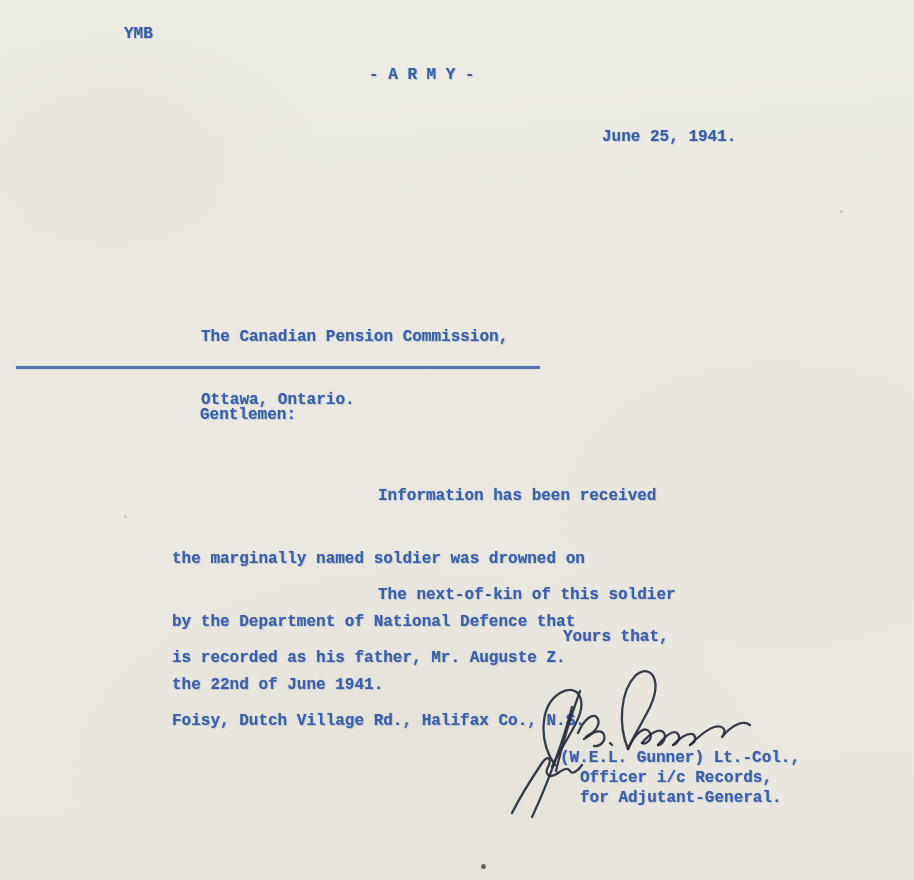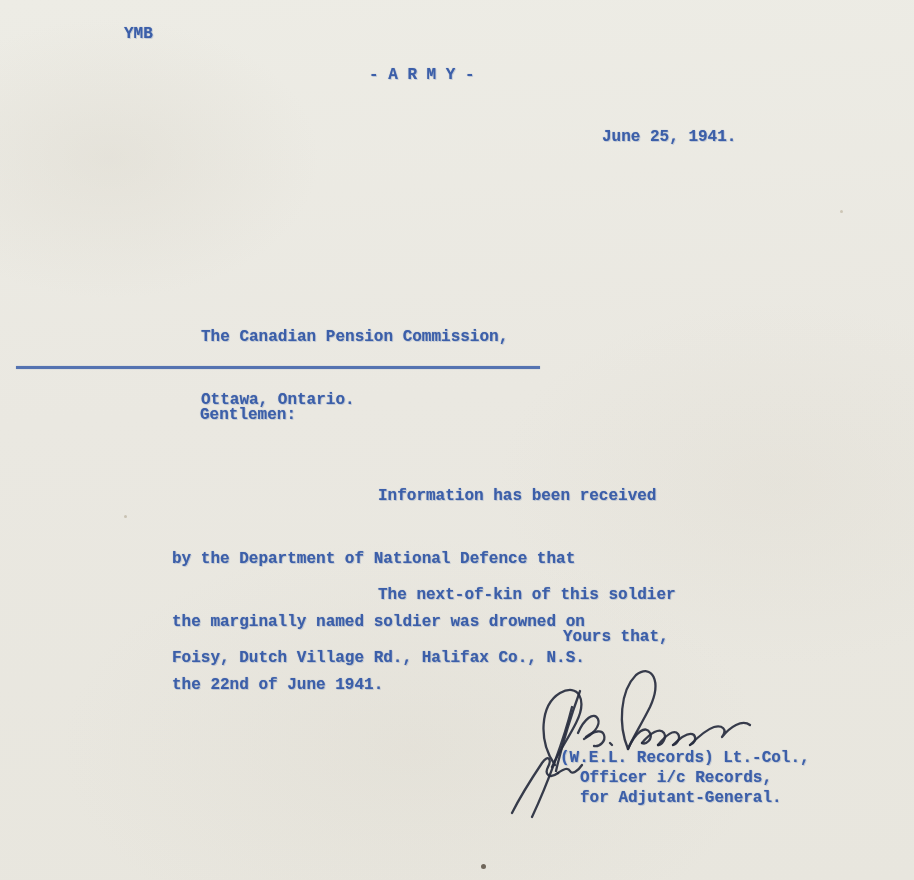--- a/index.html
+++ b/index.html
@@ -46,33 +46,34 @@
     <div>The Canadian Pension Commission,</div>
     <div>Ottawa, Ontario.</div>
   </div>
 
   <div class="underline-bar" style="left:16px; top:366px; width:524px; height:3px;"></div>
 
   <div class="type" style="left:200px; top:405px;">Gentlemen:</div>
 
   <div class="type para" style="left:172px; top:444px;">
     <div class="indent">Information has been received</div>
+    <div>the marginally named soldier was drowned on</div>
     <div>by the Department of National Defence that</div>
-    <div>the marginally named soldier was drowned on</div>
     <div>the 22nd of June 1941.</div>
   </div>
 
   <div class="type para" style="left:172px; top:543px;">
     <div class="indent">The next-of-kin of this soldier</div>
+    <div>is recorded as his father, Mr. Auguste Z.</div>
     <div>Foisy, Dutch Village Rd., Halifax Co., N.S.</div>
   </div>
 
   <div class="type" style="left:563px; top:627px;">Yours that,</div>
 
-  <div class="type" style="left:560px; top:748px; line-height:20px;">(W.E.L. Records) Lt.-Col.,</div>
+  <div class="type" style="left:560px; top:748px; line-height:20px;">(W.E.L. Gunner) Lt.-Col.,</div>
   <div class="type" style="left:580px; top:768px; line-height:20px;text-align:right;">Officer i/c Records,</div>
   <div class="type" style="left:580px; top:788px; line-height:20px;">for Adjutant-General.</div>
 
   <svg class="sig-svg" width="320" height="162" viewBox="0 0 320 162" aria-label="handwritten signature">
 
     <path d="M95,102 C78,78 80,42 100,30 C118,20 128,36 116,60 C108,76 98,90 92,104"></path>
     <path d="M120,28 C112,50 102,82 96,108"></path>
 
     <path d="M118,70 C124,56 134,48 138,56 C141,63 132,72 124,76"></path>
     <path d="M126,74 C134,68 142,66 144,72 C146,78 140,84 134,83"></path>

